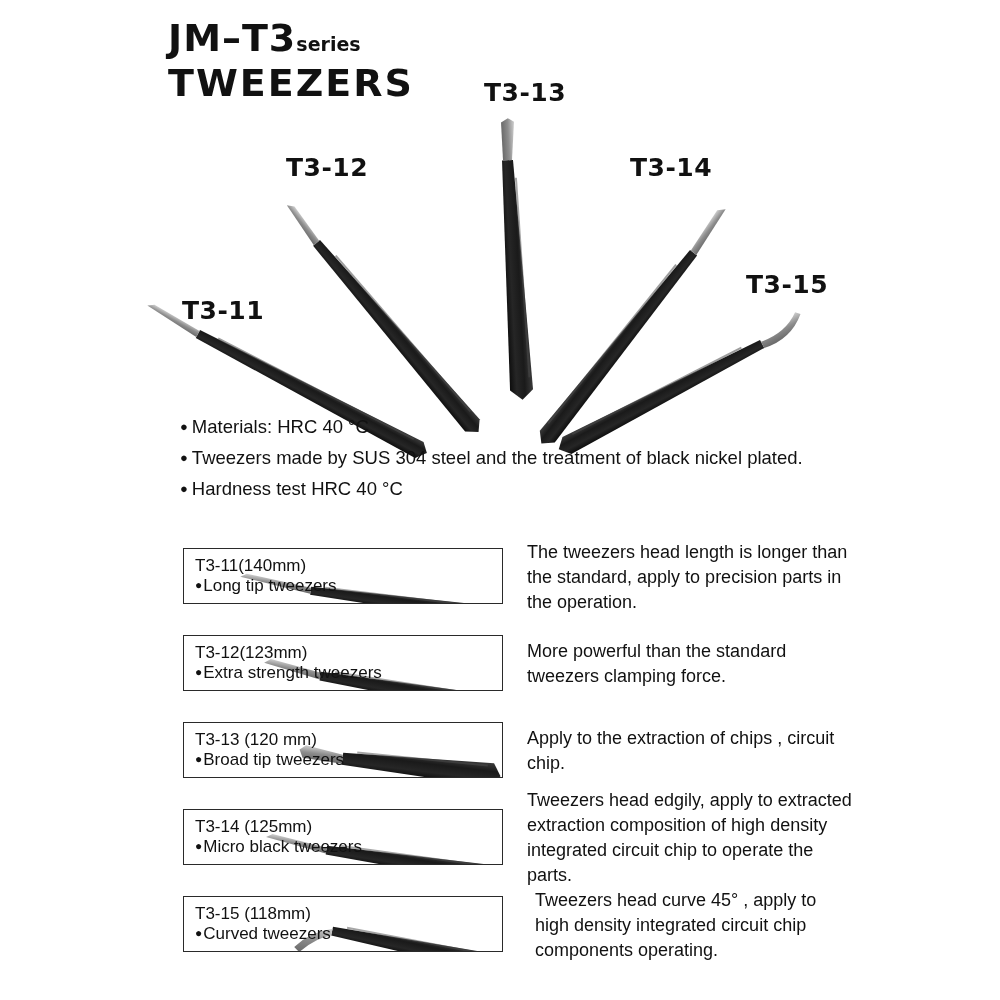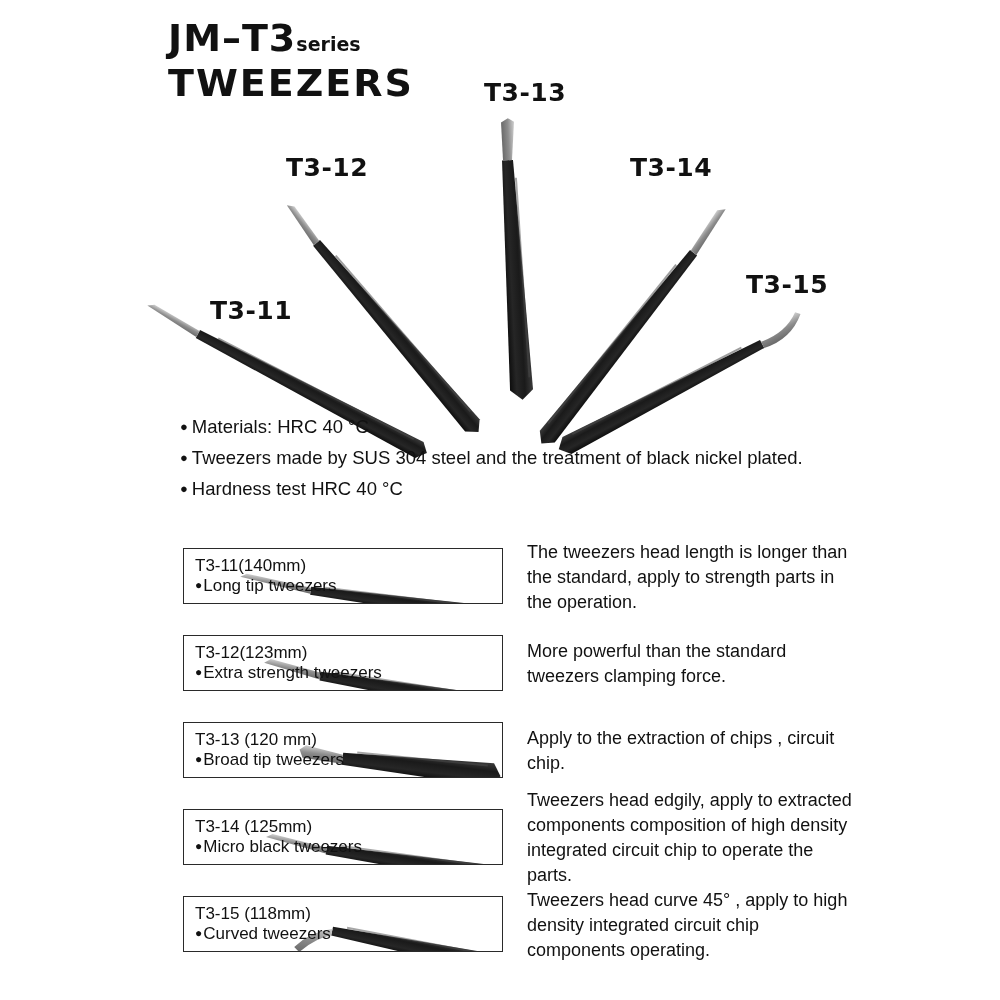--- a/index.html
+++ b/index.html
@@ -52,21 +52,21 @@
 
   
   .fan-label {
     position: absolute;
     font-size: 25px;
     font-weight: bold;
     font-family: "DejaVu Sans", sans-serif;
     letter-spacing: 0.5px;
     white-space: nowrap;
   }
-  #lbl-11 { left: 182px; top: 296px; margin-left: 28px; }
+  #lbl-11 { left: 182px; top: 296px; }
   #lbl-12 { left: 286px; top: 153px; }
   #lbl-13 { left: 484px; top: 78px; }
   #lbl-14 { left: 630px; top: 153px; }
   #lbl-15 { left: 746px; top: 270px; }
 
   
   .fan-art {
     position: absolute;
     left: 0;
     top: 0;
@@ -152,21 +152,21 @@
     padding-left: 24px;
     font-size: 18px;
     line-height: 25px;
     padding-top: 2px;
     box-sizing: border-box;
   }
   .r-h1 { height: 78px; }
   .r-h2 { height: 78px; }
   .r-h3 { height: 78px; }
   .r-h4 { height: 78px; }
-  .r-h5 { height: 78px; }
+  .r-h5 { height: 78px; gap: 8px; }
 </style>
 </head>
 <body>
 
 <div class="page">
 
   <div class="title-block">
     <div class="title-line1"><span>JM–T3</span><span class="series">series</span></div>
     <div class="title-line2">TWEEZERS</div>
   </div>
@@ -242,21 +242,21 @@
         <svg class="cell-art" viewBox="0 0 320 78" xmlns="http://www.w3.org/2000/svg">
           <g transform="translate(128,38) rotate(8)">
             <path d="M0 0 L178 -6 L186 2 L178 11 L0 8 Z" fill="url(#bodyGrad)"></path>
             <path d="M0 1 L-66 -4 L-72 0 L0 7 Z" fill="url(#tipGrad)"></path>
             <path d="M14 -2 L170 -5 L170 -3 L14 0 Z" fill="#4d4d4d" opacity="0.5"></path>
           </g>
         </svg>
         <div class="cell-code">T3-11(140mm)</div>
         <div class="cell-name"><span class="dot">●</span><span>Long tip tweezers</span></div>
       </div>
-      <div class="cell-right">The tweezers head length is longer than the standard, apply to strength parts in the operation.</div>
+      <div class="cell-right">The tweezers head length is longer than the standard, apply to precision parts in the operation.</div>
     </div>
 
     <div class="trow r-h2">
       <div class="cell-left">
         <svg class="cell-art" viewBox="0 0 320 78" xmlns="http://www.w3.org/2000/svg">
           <g transform="translate(138,36) rotate(10)">
             <path d="M0 0 L172 -7 L180 2 L172 12 L0 9 Z" fill="url(#bodyGrad)"></path>
             <path d="M0 1 L-52 -4 L-58 1 L0 8 Z" fill="url(#tipGrad)"></path>
             <path d="M14 -3 L164 -6 L164 -4 L14 -1 Z" fill="#4d4d4d" opacity="0.5"></path>
           </g>
@@ -287,21 +287,21 @@
         <svg class="cell-art" viewBox="0 0 320 78" xmlns="http://www.w3.org/2000/svg">
           <g transform="translate(144,36) rotate(9)">
             <path d="M0 0 L170 -7 L178 2 L170 12 L0 9 Z" fill="url(#bodyGrad)"></path>
             <path d="M0 2 L-56 -3 L-62 1 L0 8 Z" fill="url(#tipGrad)"></path>
             <path d="M14 -3 L162 -6 L162 -4 L14 -1 Z" fill="#4d4d4d" opacity="0.5"></path>
           </g>
         </svg>
         <div class="cell-code">T3-14 (125mm)</div>
         <div class="cell-name"><span class="dot">●</span><span>Micro black tweezers</span></div>
       </div>
-      <div class="cell-right">Tweezers head edgily, apply to extracted components composition of high density integrated circuit chip to operate the parts.</div>
+      <div class="cell-right">Tweezers head edgily, apply to extracted extraction composition of high density integrated circuit chip to operate the parts.</div>
     </div>
 
     <div class="trow r-h5">
       <div class="cell-left">
         <svg class="cell-art" viewBox="0 0 320 78" xmlns="http://www.w3.org/2000/svg">
           <g transform="translate(150,30) rotate(12)">
             <path d="M0 0 L162 -7 L170 2 L162 12 L0 9 Z" fill="url(#bodyGrad)"></path>
             <path d="M0 2 Q-22 10 -34 28 L-28 32 Q-14 14 0 9 Z" fill="url(#tipGrad)"></path>
             <path d="M14 -3 L154 -6 L154 -4 L14 -1 Z" fill="#4d4d4d" opacity="0.5"></path>
           </g>

